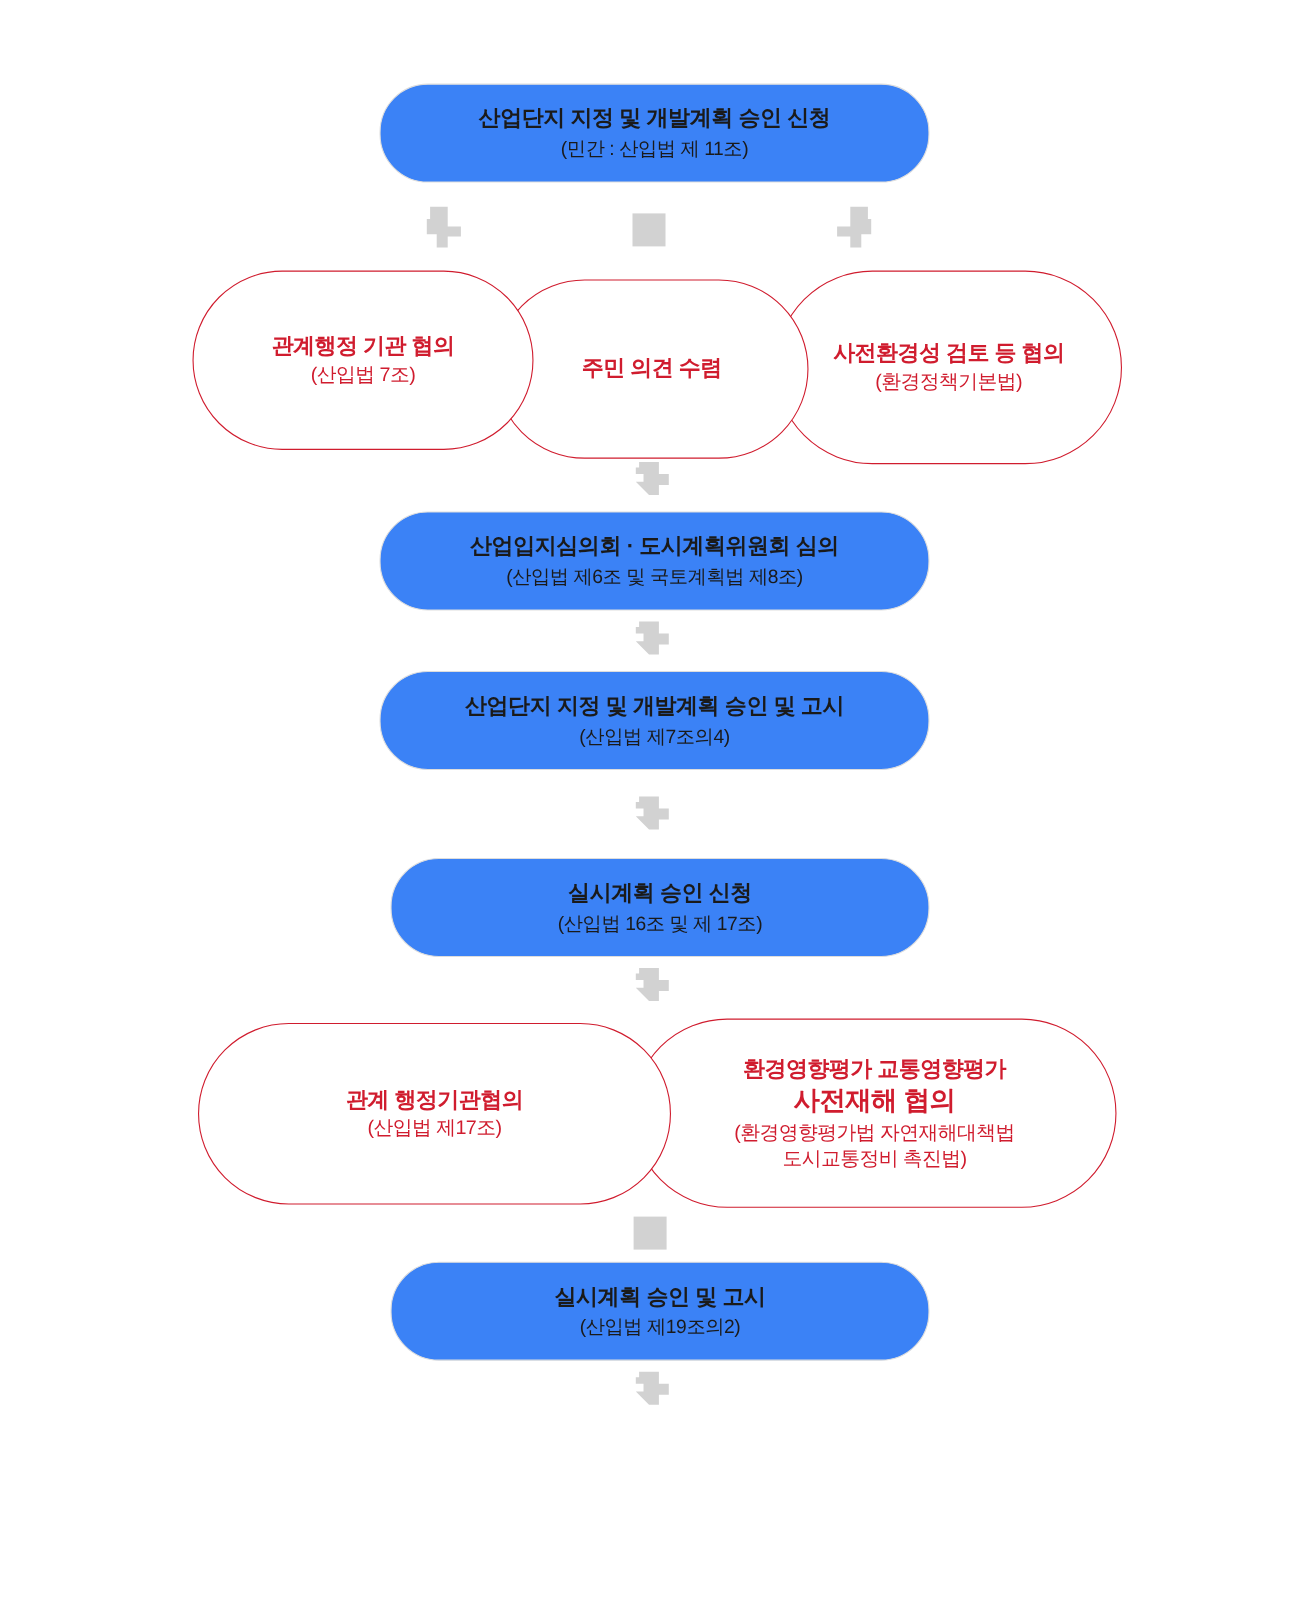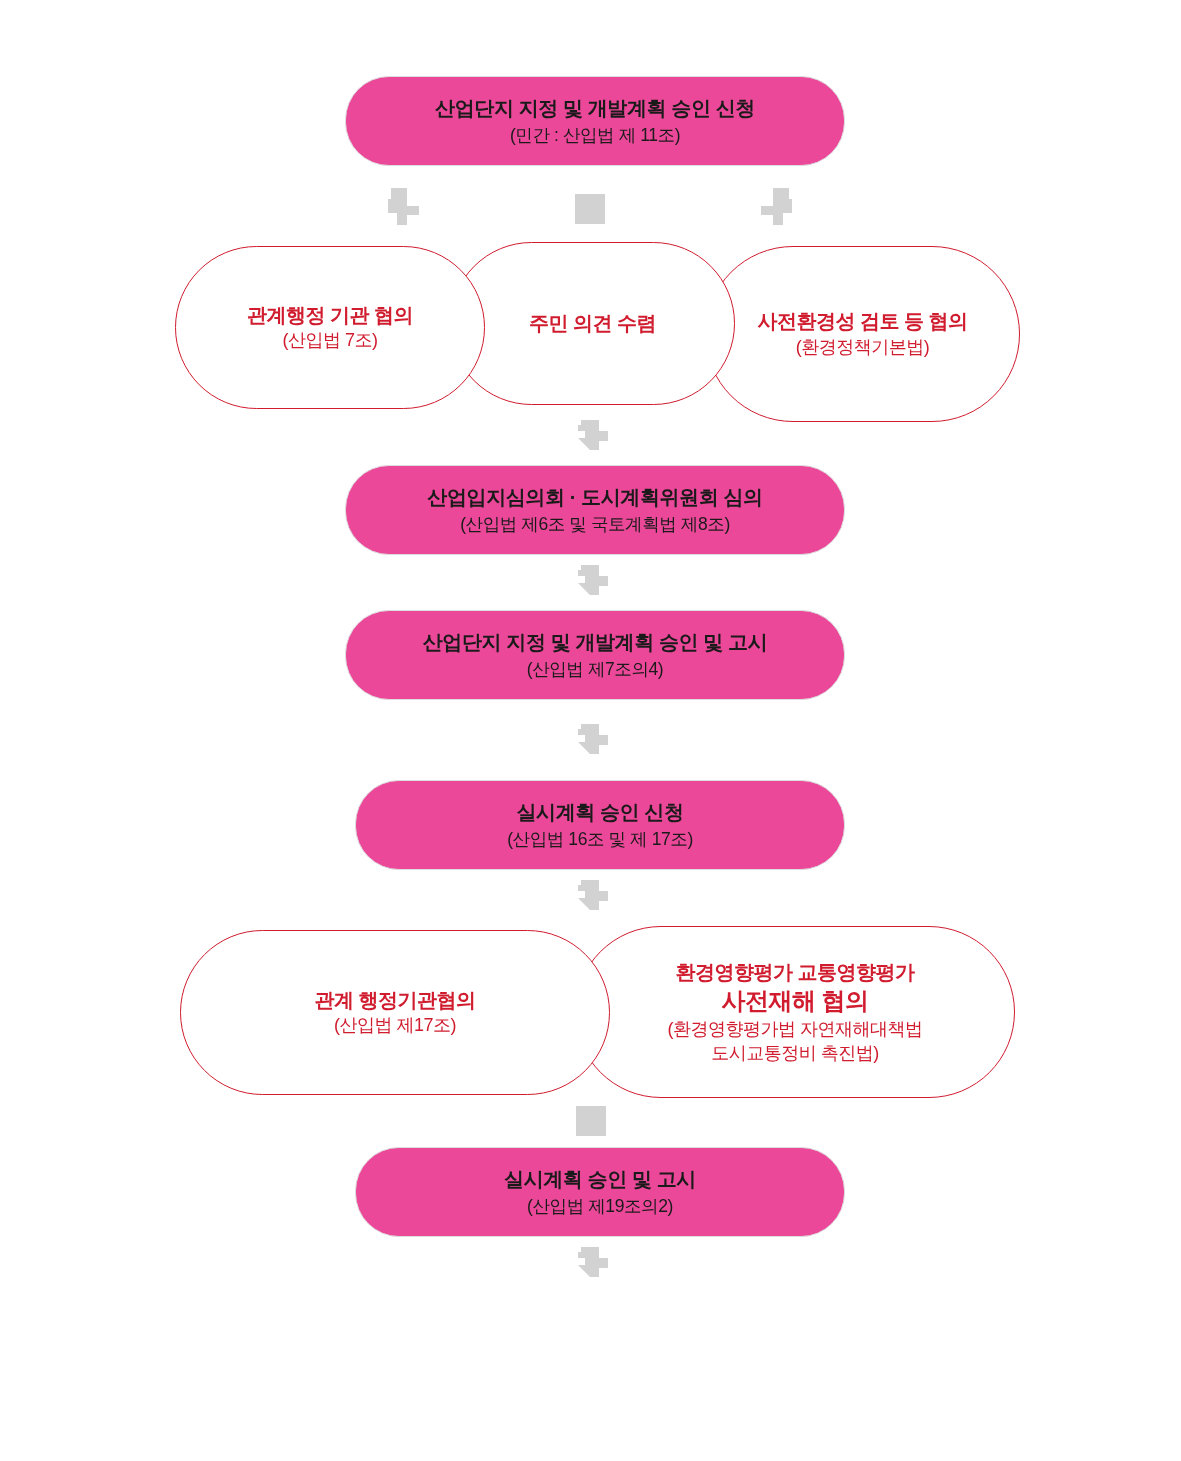--- a/index.html
+++ b/index.html
@@ -28,21 +28,21 @@
     display: flex;
     flex-direction: column;
     align-items: center;
     justify-content: center;
     text-align: center;
     line-height: 1.32;
   }
 
   
   .gray-box {
-    background: #ec4899;
+    background: #3b82f6;
     border: 1px solid #dddddd;
     border-radius: 44px;
   }
   .gray-box .title {
     font-size: 20px;
     font-weight: bold;
     color: #1a1a1a;
     letter-spacing: -0.4px;
     white-space: nowrap;
   }
@@ -124,21 +124,21 @@
     <svg width="48" height="48" viewBox="0 0 48 48" aria-hidden="true">
       <path d="M34 2 h-16 v18 h-12 v-7 l0 0 v16 h12 v10 h10 v-12 h9 v-14 h-3 z" fill="#d2d2d2"></path>
     </svg>
   </div>
 
   <div class="node red-pill z1" style="left:175px; top:246px; width:310px; height:163px;">
     <div class="title">관계행정 기관 협의</div>
     <div class="sub">(산입법 7조)</div>
   </div>
 
-  <div class="node red-pill z2" style="left:450px; top:242px; width:285px; height:163px;">
+  <div class="node red-pill z2" style="left:450px; top:254px; width:285px; height:163px;">
     <div class="title">주민 의견 수렴</div>
   </div>
 
   <div class="node red-pill z3" style="left:705px; top:246px; width:315px; height:176px;">
     <div class="title">사전환경성 검토 등 협의</div>
     <div class="sub">(환경정책기본법)</div>
   </div>
 
   <div class="conn" style="left:566px; top:418px;">
     <svg width="48" height="44" viewBox="0 0 48 44" aria-hidden="true">

